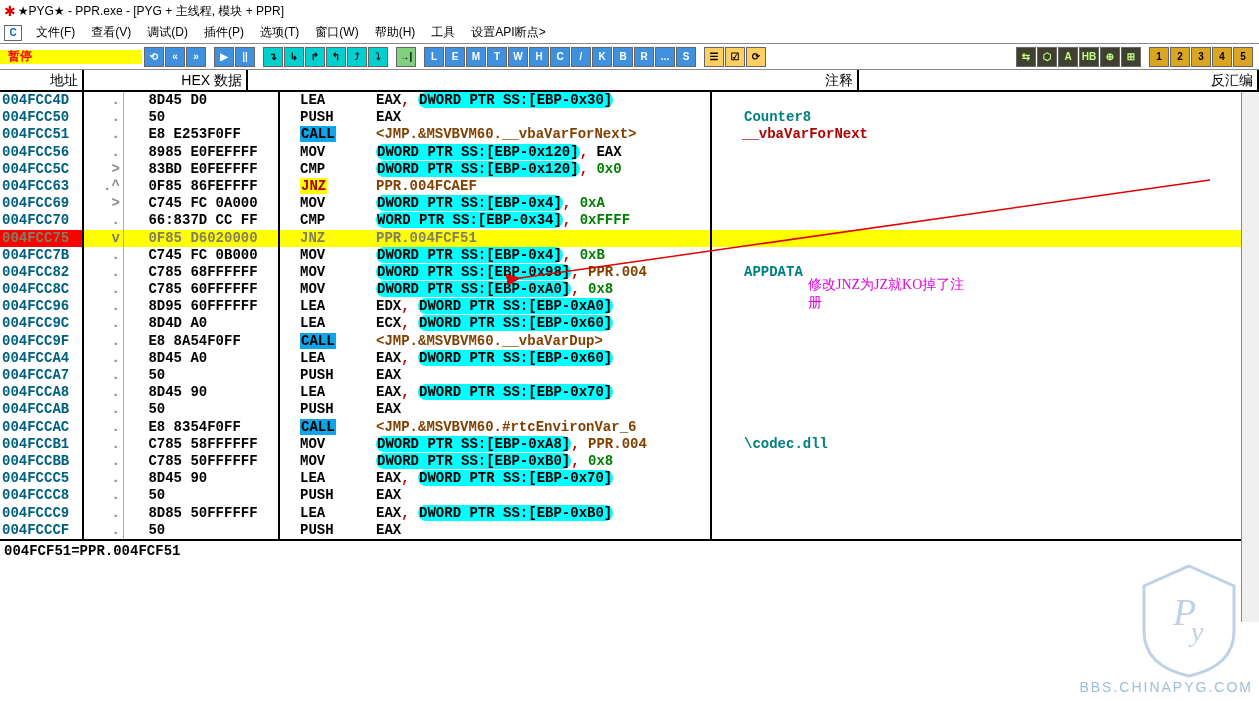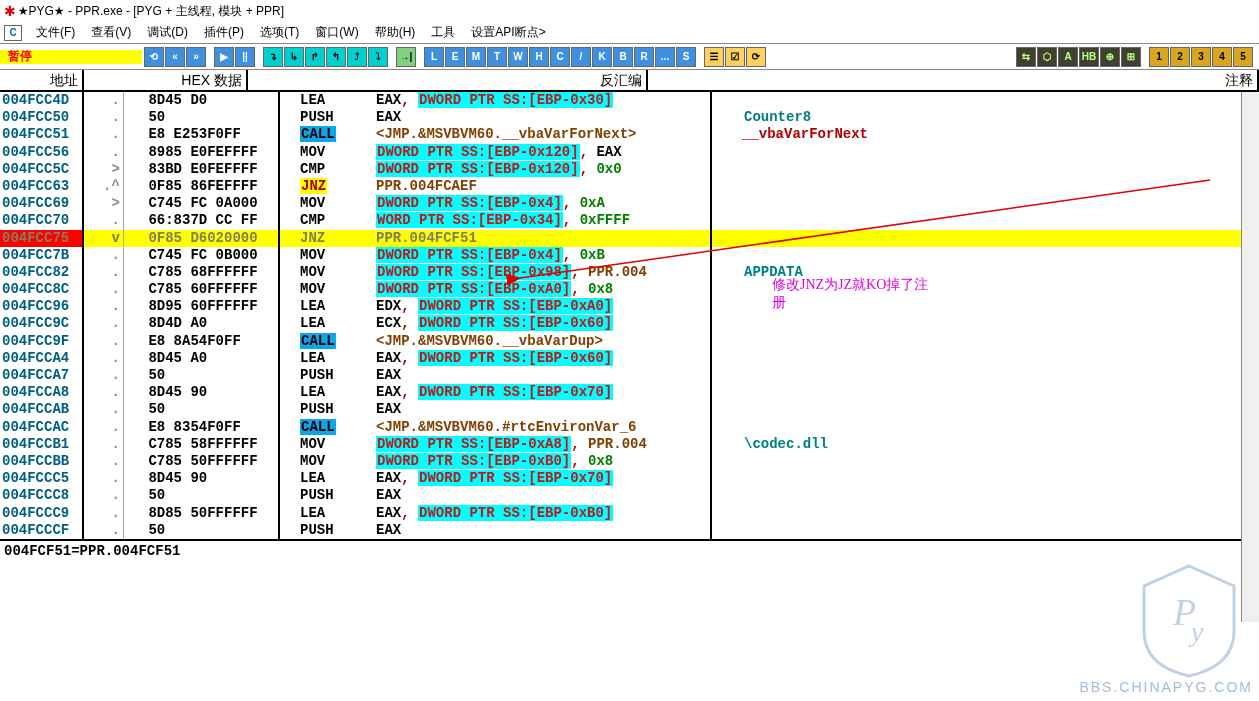--- a/index.html
+++ b/index.html
@@ -31,21 +31,21 @@
 .cr-addr { width: 84px; border-right: 2px solid #000; padding-left: 2px; }
 .cr-marker { width: 24px; border-right: 1px solid #aaa; color: #888; text-align: center; }
 .cr-hex { width: 140px; border-right: 2px solid #000; overflow: hidden; }
 .cr-mnem { width: 64px; padding-left: 4px; }
 .cr-ops { width: 336px; border-right: 2px solid #000; overflow: hidden; }
 .cr-comment { flex: 1; padding-left: 14px; }
 .addr { color: #006080; }
 .hl-eip { background: #ff0000; color: #ffffff; }
 .hl-row { background: #ffff00; }
 .hl-row .cr-ops, .hl-row .cr-mnem, .hl-row .cr-hex, .hl-row .cr-addr, .hl-row .cr-marker { color: #808060 !important; }
-.op-cyan { background: #00ffff; color: #b91c1c; padding: 0 1px; }
+.op-cyan { background: #00ffff; color: #000000; padding: 0 1px; border-radius: 8px; }
 .op-brown { color: #804000; }
 .op-green { color: #008000; }
 .op-teal { color: #008080; padding-left: 16px; }
 .op-red { color: #b00000; }
 .jnz { background: #ffff00; color: #b00000; padding: 0 1px; }
 .call { background: #0ea5e9; color: #000; padding: 0 1px; }
 .status-line { border-top: 2px solid #000; padding: 2px 4px; font-family: "Fixedsys", "Courier New", monospace; font-size: 14px; font-weight: bold; }
 .annotation { position: absolute; color: #e000e0; font-family: "SimSun"; font-size: 14px; font-weight: normal; z-index: 10; pointer-events: none; }
 .arrow-svg { position: absolute; z-index: 9; pointer-events: none; }
 .watermark { position: absolute; right: 10px; bottom: 20px; opacity: 0.4; pointer-events: none; }
@@ -124,22 +124,22 @@
         <span class="tb-btn gold">3</span>
         <span class="tb-btn gold">4</span>
         <span class="tb-btn gold">5</span>
       </span>
   </div>
 </div>
 
 <div class="headers">
   <div class="hdr hdr-addr">地址</div>
   <div class="hdr hdr-hex">HEX 数据</div>
+  <div class="hdr hdr-comment">注释</div>
   <div class="hdr hdr-dis">反汇编</div>
-  <div class="hdr hdr-comment">注释</div>
 </div>
 
 <div class="code-area" id="code-area">
     <div class="code-row"><span class="cr-addr addr">004FCC4D</span><span class="cr-marker"> .</span><span class="cr-hex"> 8D45 D0</span><span class="cr-mnem">LEA</span><span class="cr-ops"><span>EAX</span><span class="op-sep">, </span><span class="op-cyan">DWORD PTR SS:[EBP-0x30]</span></span><span class="cr-comment "></span></div>
     <div class="code-row"><span class="cr-addr addr">004FCC50</span><span class="cr-marker"> .</span><span class="cr-hex"> 50</span><span class="cr-mnem">PUSH</span><span class="cr-ops"><span>EAX</span></span><span class="cr-comment op-teal">Counter8</span></div>
     <div class="code-row"><span class="cr-addr addr">004FCC51</span><span class="cr-marker"> .</span><span class="cr-hex"> E8 E253F0FF</span><span class="cr-mnem"><span class="call">CALL</span></span><span class="cr-ops"><span class="op-brown">&lt;JMP.&amp;MSVBVM60.__vbaVarForNext&gt;</span></span><span class="cr-comment op-red">__vbaVarForNext</span></div>
     <div class="code-row"><span class="cr-addr addr">004FCC56</span><span class="cr-marker"> .</span><span class="cr-hex"> 8985 E0FEFFFF</span><span class="cr-mnem">MOV</span><span class="cr-ops"><span class="op-cyan">DWORD PTR SS:[EBP-0x120]</span><span class="op-sep">, </span><span>EAX</span></span><span class="cr-comment "></span></div>
     <div class="code-row"><span class="cr-addr addr">004FCC5C</span><span class="cr-marker"> &gt;</span><span class="cr-hex"> 83BD E0FEFFFF</span><span class="cr-mnem">CMP</span><span class="cr-ops"><span class="op-cyan">DWORD PTR SS:[EBP-0x120]</span><span class="op-sep">, </span><span class="op-green">0x0</span></span><span class="cr-comment "></span></div>
     <div class="code-row"><span class="cr-addr addr">004FCC63</span><span class="cr-marker">.^</span><span class="cr-hex"> 0F85 86FEFFFF</span><span class="cr-mnem"><span class="jnz">JNZ</span></span><span class="cr-ops"><span class="op-brown">PPR.004FCAEF</span></span><span class="cr-comment "></span></div>
     <div class="code-row"><span class="cr-addr addr">004FCC69</span><span class="cr-marker"> &gt;</span><span class="cr-hex"> C745 FC 0A000</span><span class="cr-mnem">MOV</span><span class="cr-ops"><span class="op-cyan">DWORD PTR SS:[EBP-0x4]</span><span class="op-sep">, </span><span class="op-green">0xA</span></span><span class="cr-comment "></span></div>
@@ -168,21 +168,21 @@
 
 <svg class="arrow-svg" width="900" height="200" style="left:420px; top:150px;">
   <defs>
       <marker id="ah" markerWidth="10" markerHeight="8" refX="1" refY="4" orient="auto">
         <polygon points="10 0, 0 4, 10 8" fill="#e00000"></polygon>
       </marker>
     </defs>
   <line x1="790" y1="30" x2="100" y2="128" stroke="#e00000" stroke-width="1.5" marker-end="url(#ah)"></line>
 </svg>
 
-<div class="annotation" style="left:772px; top:276px; width:160px;">修改JNZ为JZ就KO掉了注册</div>
+<div class="annotation" style="left:808px; top:276px; width:160px;">修改JNZ为JZ就KO掉了注册</div>
 
 <div class="scroll-v"></div>
 
 <svg class="watermark" width="120" height="120">
   <path d="M60 5 L105 25 L105 70 Q105 105 60 115 Q15 105 15 70 L15 25 Z" fill="none" stroke="#6090c0" stroke-width="3"></path>
   <text x="44" y="64" font-family="serif" font-size="38" font-style="italic" fill="#6090c0">P</text>
   <text x="62" y="80" font-family="serif" font-size="28" font-style="italic" fill="#6090c0">y</text>
 </svg>
 <div class="watermark-text">BBS.CHINAPYG.COM</div>
 

